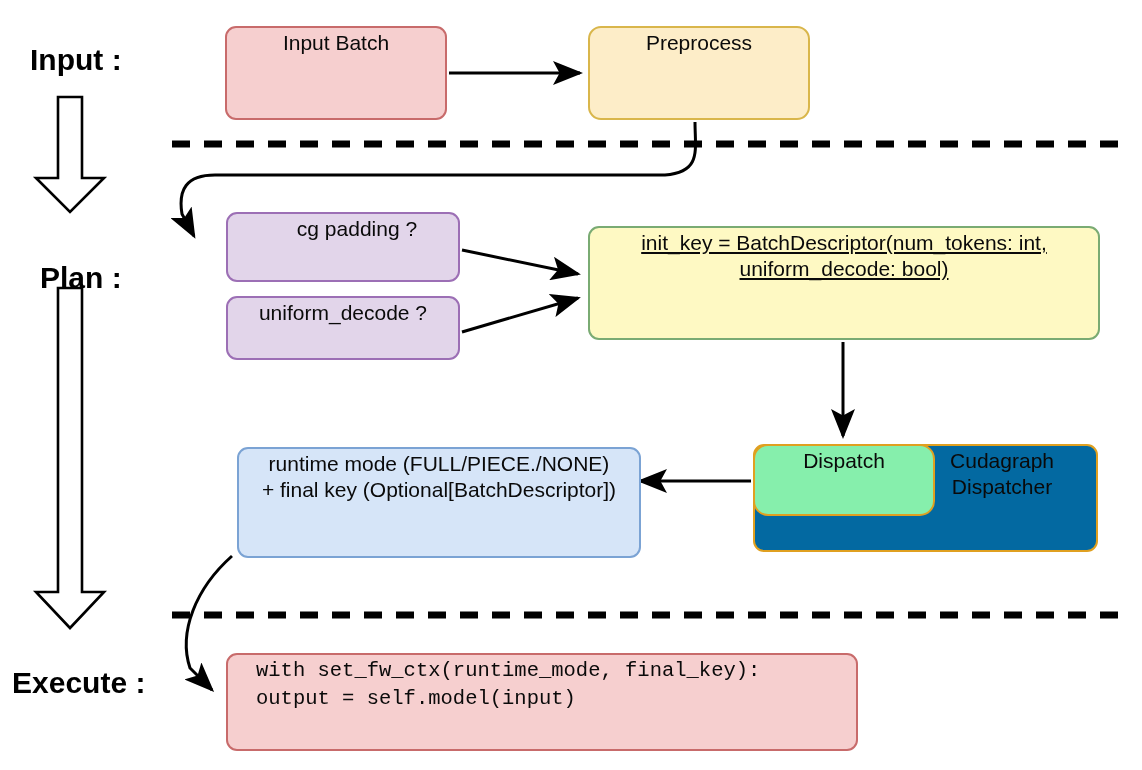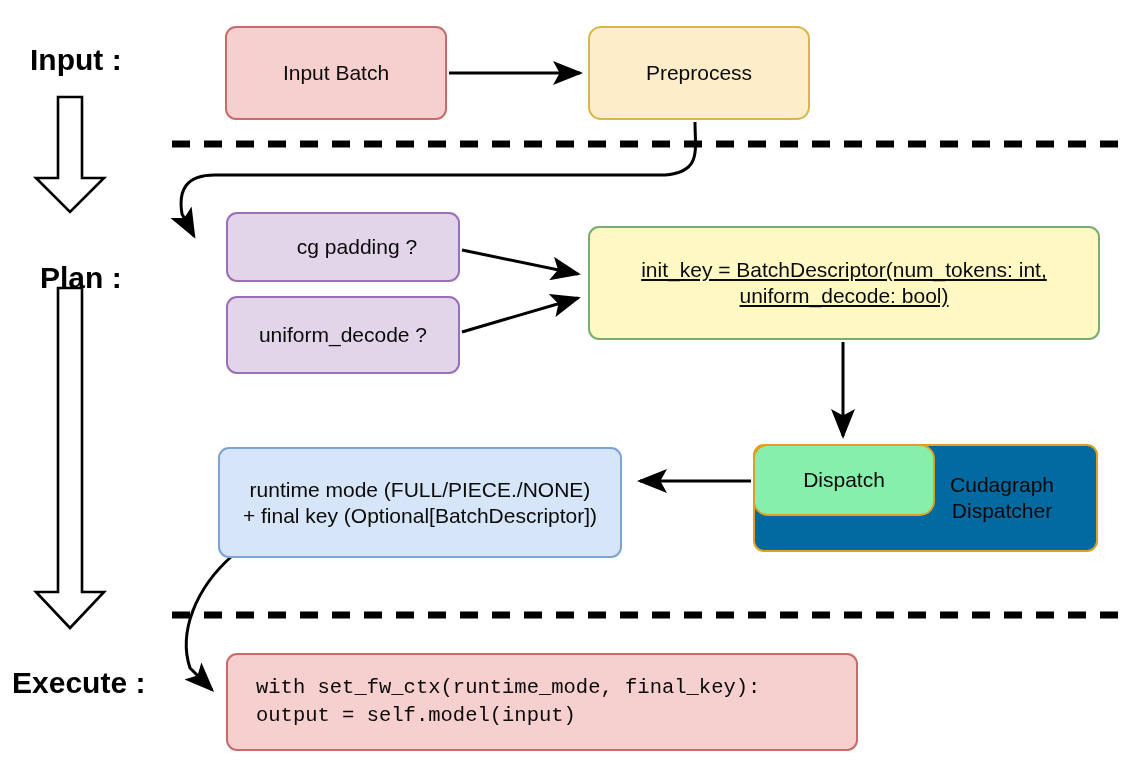--- a/index.html
+++ b/index.html
@@ -34,21 +34,21 @@
     font-size: 30px;
     color: #000000;
     white-space: nowrap;
     line-height: 1;
   }
 
   .node {
     position: absolute;
     box-sizing: border-box;
     display: flex;
-    align-items: center;
+    align-items: flex-start;
     justify-content: center;
     text-align: center;
     border-radius: 11px;
     border-style: solid;
     border-width: 2px;
     font-family: "Liberation Sans", sans-serif;
     font-size: 21px;
     color: #0a0a0a;
     line-height: 1.22;
     padding: 2px 8px;
@@ -121,39 +121,39 @@
   </div>
 
   <div class="node c-yellow" style="left:588px; top:26px; width:222px; height:94px;border-radius:13px;">
     <span class="node-text">Preprocess</span>
   </div>
 
   <div class="node c-purple" style="left:226px; top:212px; width:234px; height:70px;padding-left:36px;">
     <span class="node-text">cg padding ?</span>
   </div>
 
-  <div class="node c-purple" style="left:226px; top:296px; width:234px; height:78px;">
+  <div class="node c-purple" style="left:226px; top:296px; width:234px; height:64px;">
     <span class="node-text">uniform_decode ?</span>
   </div>
 
   <div class="node c-green" style="left:588px; top:226px; width:512px; height:114px;">
     <span class="node-text">init_key = BatchDescriptor(num_tokens: int,
 uniform_decode: bool)</span>
   </div>
 
   <div class="node c-orange-outer" style="left:753px; top:444px; width:345px; height:108px; justify-content:flex-end; padding-right:14px;">
     <span class="node-text" style="width:auto; text-align:center; margin-right:28px;">Cudagraph
 Dispatcher</span>
   </div>
 
   <div class="node c-orange-inner" style="left:753px; top:444px; width:182px; height:72px;">
     <span class="node-text">Dispatch</span>
   </div>
 
-  <div class="node c-blue" style="left:218px; top:447px; width:404px; height:111px;">
+  <div class="node c-blue" style="left:237px; top:447px; width:404px; height:111px;">
     <span class="node-text">runtime mode (FULL/PIECE./NONE)
 + final key (Optional[BatchDescriptor])</span>
   </div>
 
   <div class="node c-pink code" style="left:226px; top:653px; width:632px; height:98px;">
     <span class="node-text">with set_fw_ctx(runtime_mode, final_key):
     output = self.model(input)</span>
   </div>
 
 </div>

